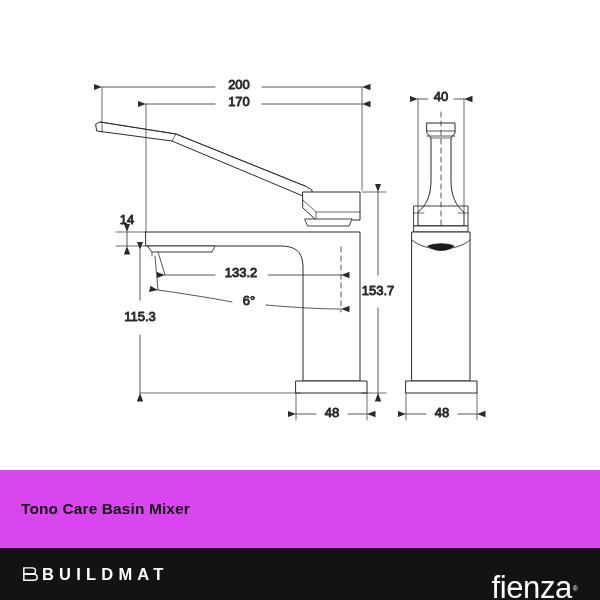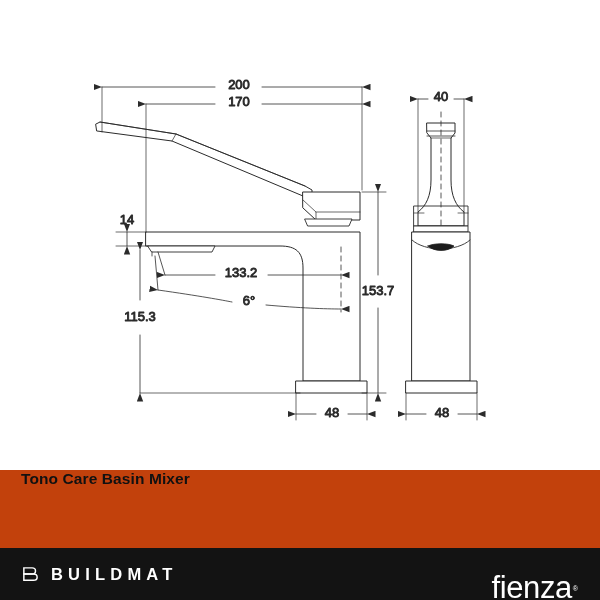--- a/index.html
+++ b/index.html
@@ -38,23 +38,23 @@
     fill: #2b2b2b;
     text-anchor: middle;
     dominant-baseline: middle;
   }
   #product-title-bar {
     position: absolute;
     left: 0;
     top: 470px;
     width: 600px;
     height: 78px;
-    background: #c2410c;
-    display: flex;
-    align-items: flex-start;
+    background: #d946ef;
+    display: flex;
+    align-items: center;
     box-sizing: border-box;
     padding-left: 21px;
   }
   #product-title {
     font-family: "Liberation Sans", sans-serif;
     font-size: 15.5px;
     font-weight: bold;
     color: #111111;
     letter-spacing: 0.1px;
   }
@@ -67,21 +67,21 @@
     background: #131313;
     display: flex;
     align-items: center;
     justify-content: space-between;
     box-sizing: border-box;
     padding: 0 22px 0 20px;
   }
   #buildmat-logo {
     display: flex;
     align-items: center;
-    gap: 9px;
+    gap: 0;
   }
   #buildmat-mark {
     width: 22px;
     height: 22px;
     display: block;
   }
   #buildmat-wordmark {
     font-family: "Liberation Sans", sans-serif;
     font-size: 16.5px;
     font-weight: bold;

